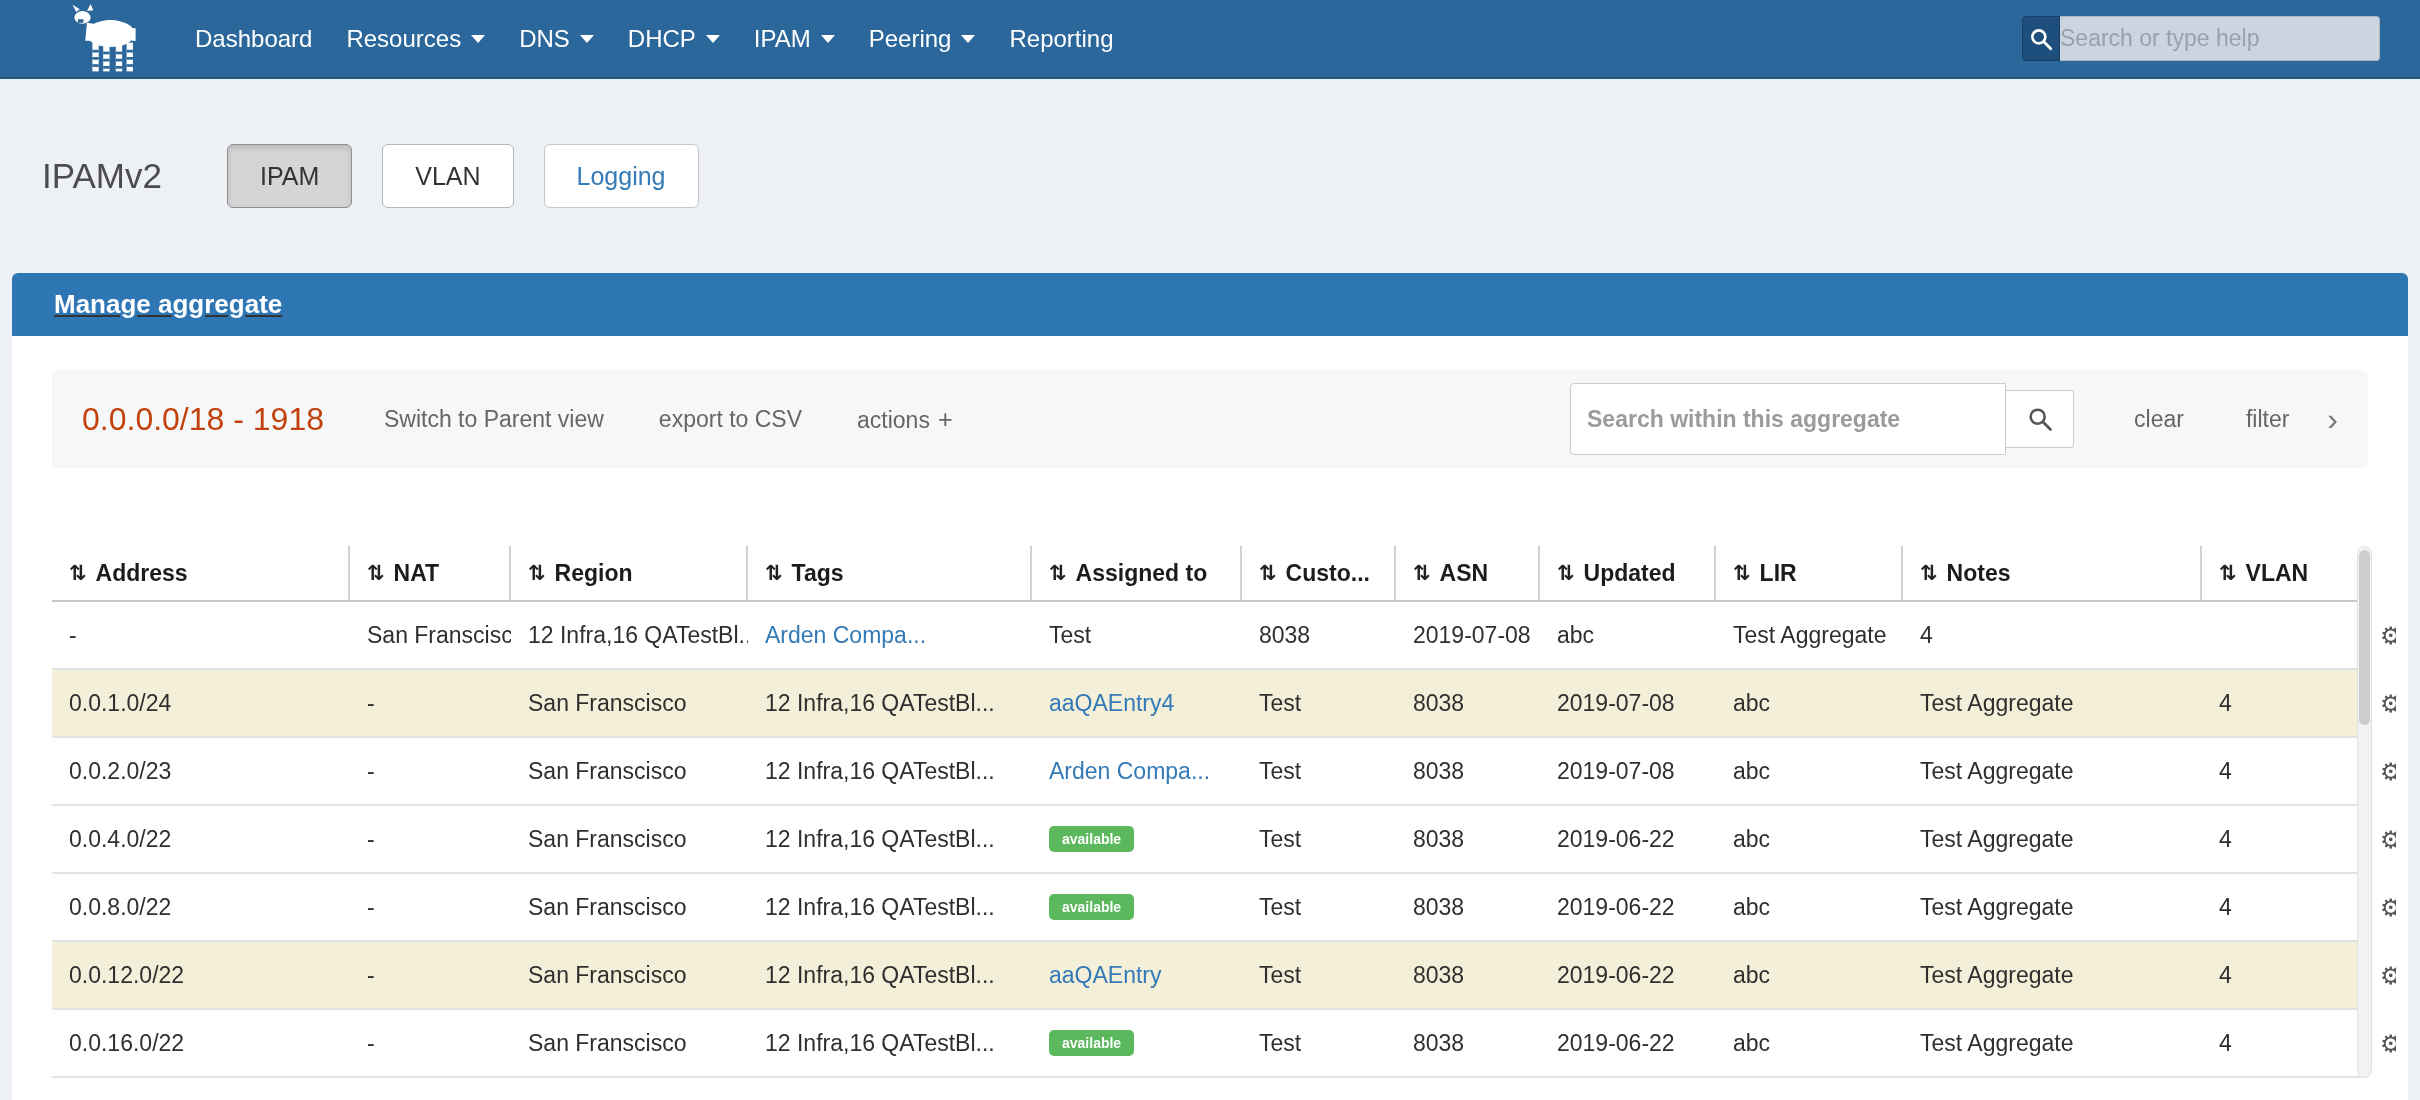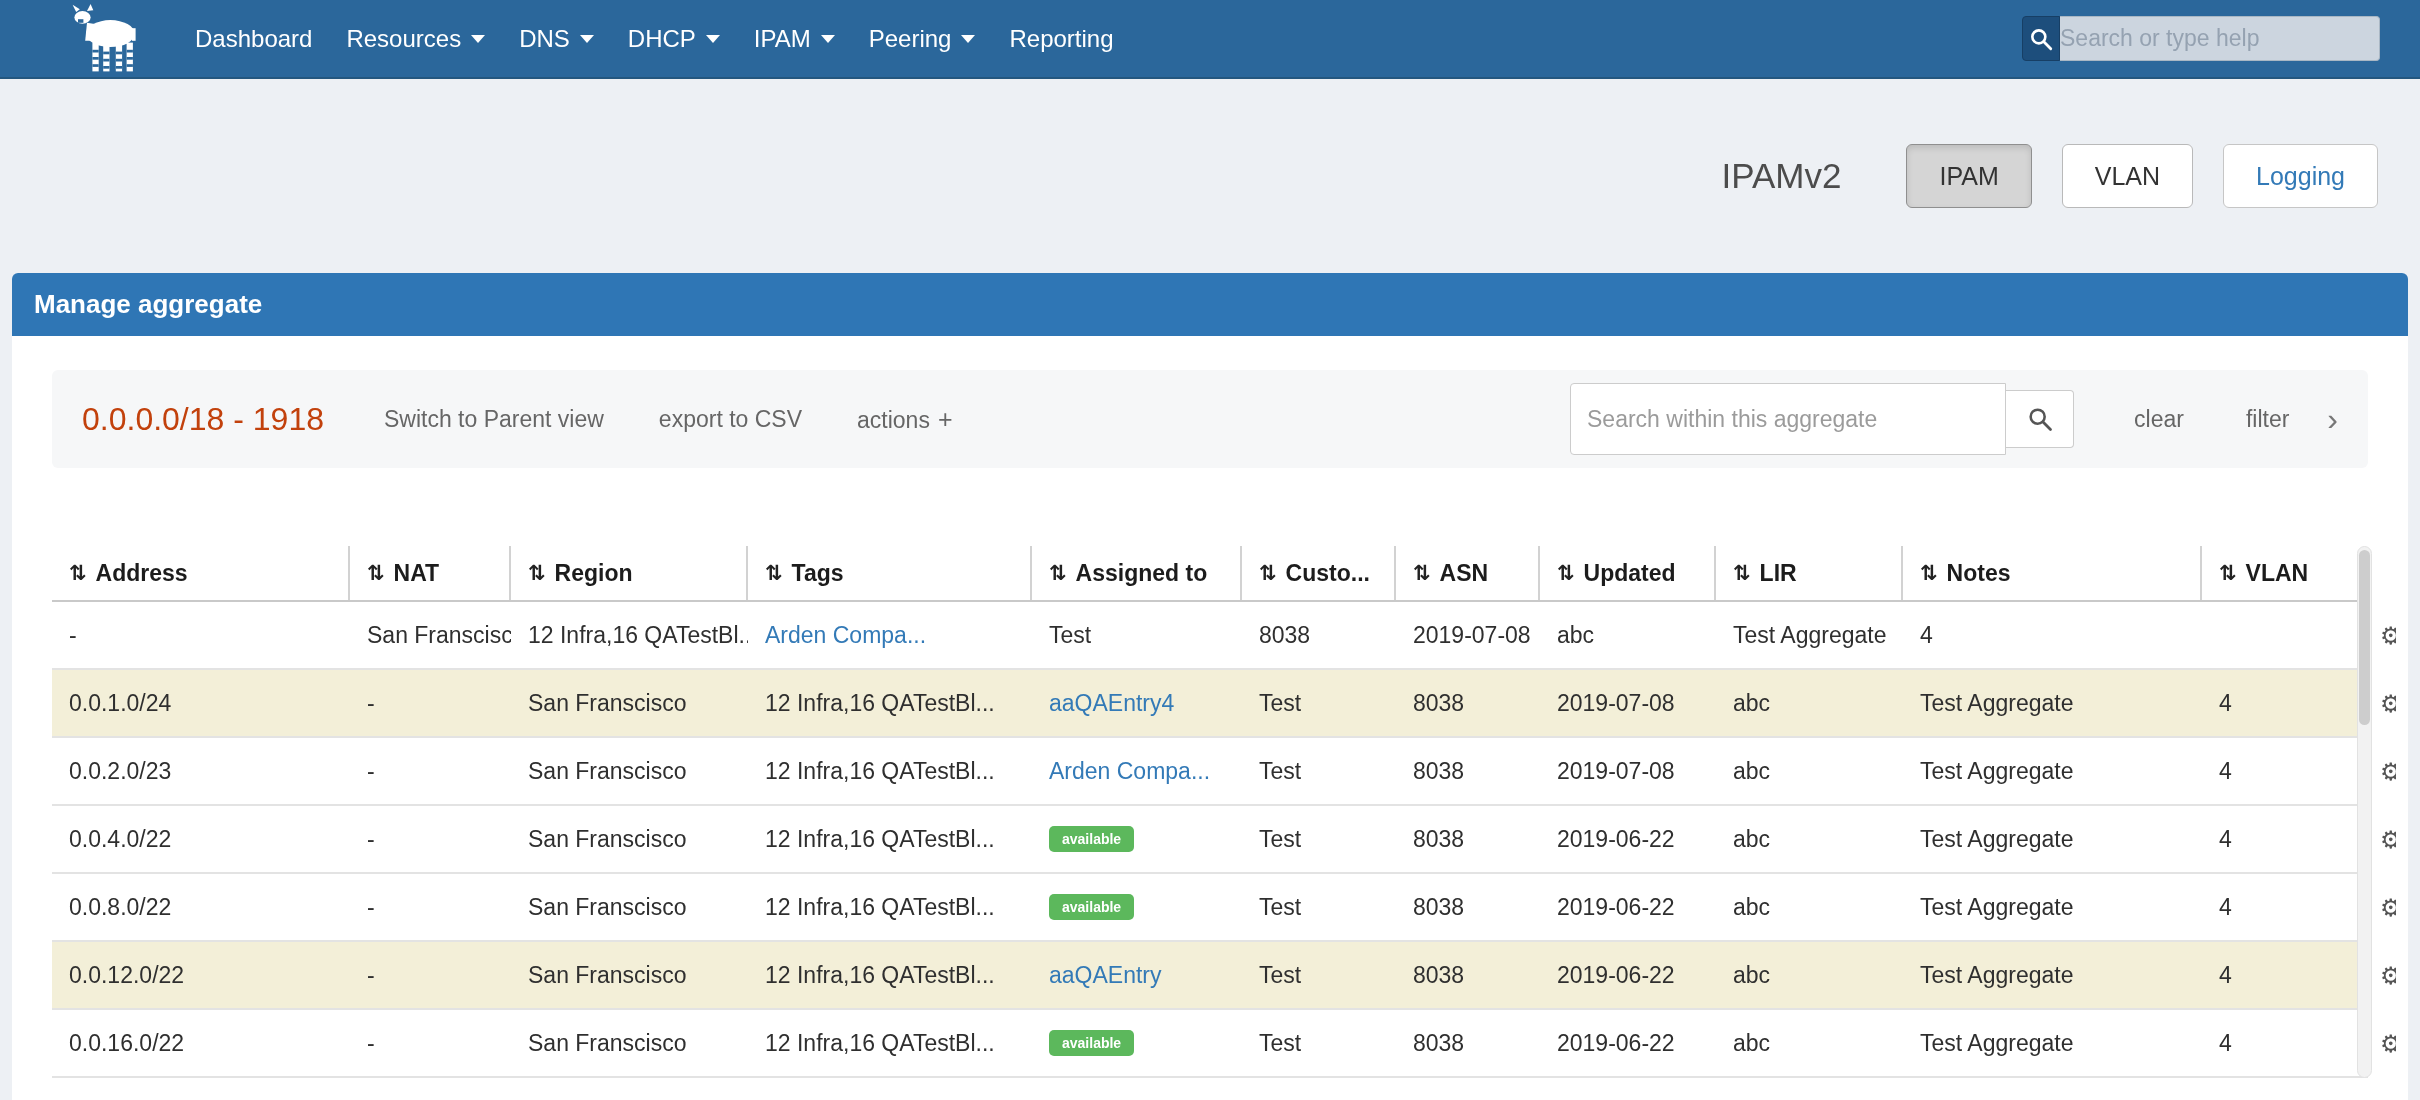--- a/index.html
+++ b/index.html
@@ -40,21 +40,21 @@
   .nav-search-input {
     width:320px; background:#ccd5df; border:1px solid #a9b7c4; border-left:none;
     border-radius:0 4px 4px 0; font-size:23px; padding:0 0;
     color:#3a4754; outline:none;
     font-family:"Liberation Sans","DejaVu Sans",sans-serif;
   }
   .nav-search-input::placeholder { color:#95a2b1; }
 
   
   .page-head {
-    height:194px; display:flex; align-items:center; padding:0 42px;justify-content:flex-end;
+    height:194px; display:flex; align-items:center; padding:0 42px;
   }
   .page-title { font-size:35px; color:#4c4c4c; margin-right:65px; }
   .tabs { display:flex; gap:30px; }
   .tab-btn {
     height:64px; padding:0 32px; font-size:25px; border-radius:6px;
     background:#fff; border:1px solid #b9b9b9; color:#333; cursor:pointer;
     font-family:inherit;
   }
   .tab-btn.active {
     background:#d5d5d5; border-color:#8f8f8f;
@@ -62,38 +62,39 @@
   }
   .tab-btn.link-style { color:#337ab7; border-color:#c6c6c6; }
 
   
   .panel {
     margin:0 12px; background:#fff; border-radius:6px 6px 0 0;
     height:827px; position:relative;
   }
   .panel-header {
     height:63px; background:#2f76b5; border-radius:6px 6px 0 0;
-    display:flex; align-items:center; padding:0 22px;
+    display:flex; align-items:center; padding:0 42px;text-decoration:underline;
   }
   .panel-title { color:#fff; font-size:26px; font-weight:bold; }
   .panel-body { padding:34px 40px 0; position:relative; }
 
   
   .agg-toolbar {
     background:#f6f7f8; border-radius:6px; height:98px;
     display:flex; align-items:center; padding:0 30px;
   }
   .agg-label { font-size:32px; color:#c2410c; margin-right:60px; white-space:nowrap; }
   .tool-link { font-size:23px; color:#666; margin-right:55px; cursor:pointer; white-space:nowrap; }
   .tool-link .plus { margin-left:8px; color:#666; font-size:25px; }
   .agg-right { margin-left:auto; display:flex; align-items:center; }
   .agg-search-input {
     width:436px; height:72px; border:1px solid #ccc; border-radius:4px 0 0 4px;
     font-size:23px; padding:16px 16px; color:#444; outline:none; background:#fff;
     font-family:"Liberation Sans","DejaVu Sans",sans-serif;
+    font-weight:bold;
   }
   .agg-search-input::placeholder { color:#9b9b9b; }
   .agg-search-btn {
     width:68px; height:58px; border:1px solid #ccc; border-left:none;
     border-radius:0 4px 4px 0; background:#fff; color:#555; cursor:pointer;
     display:flex; align-items:center; justify-content:center;
   }
   .clear-link { font-size:23px; color:#666; margin-left:60px; cursor:pointer; }
   .filter-link {
     font-size:23px; color:#666; margin-left:62px; cursor:pointer;

